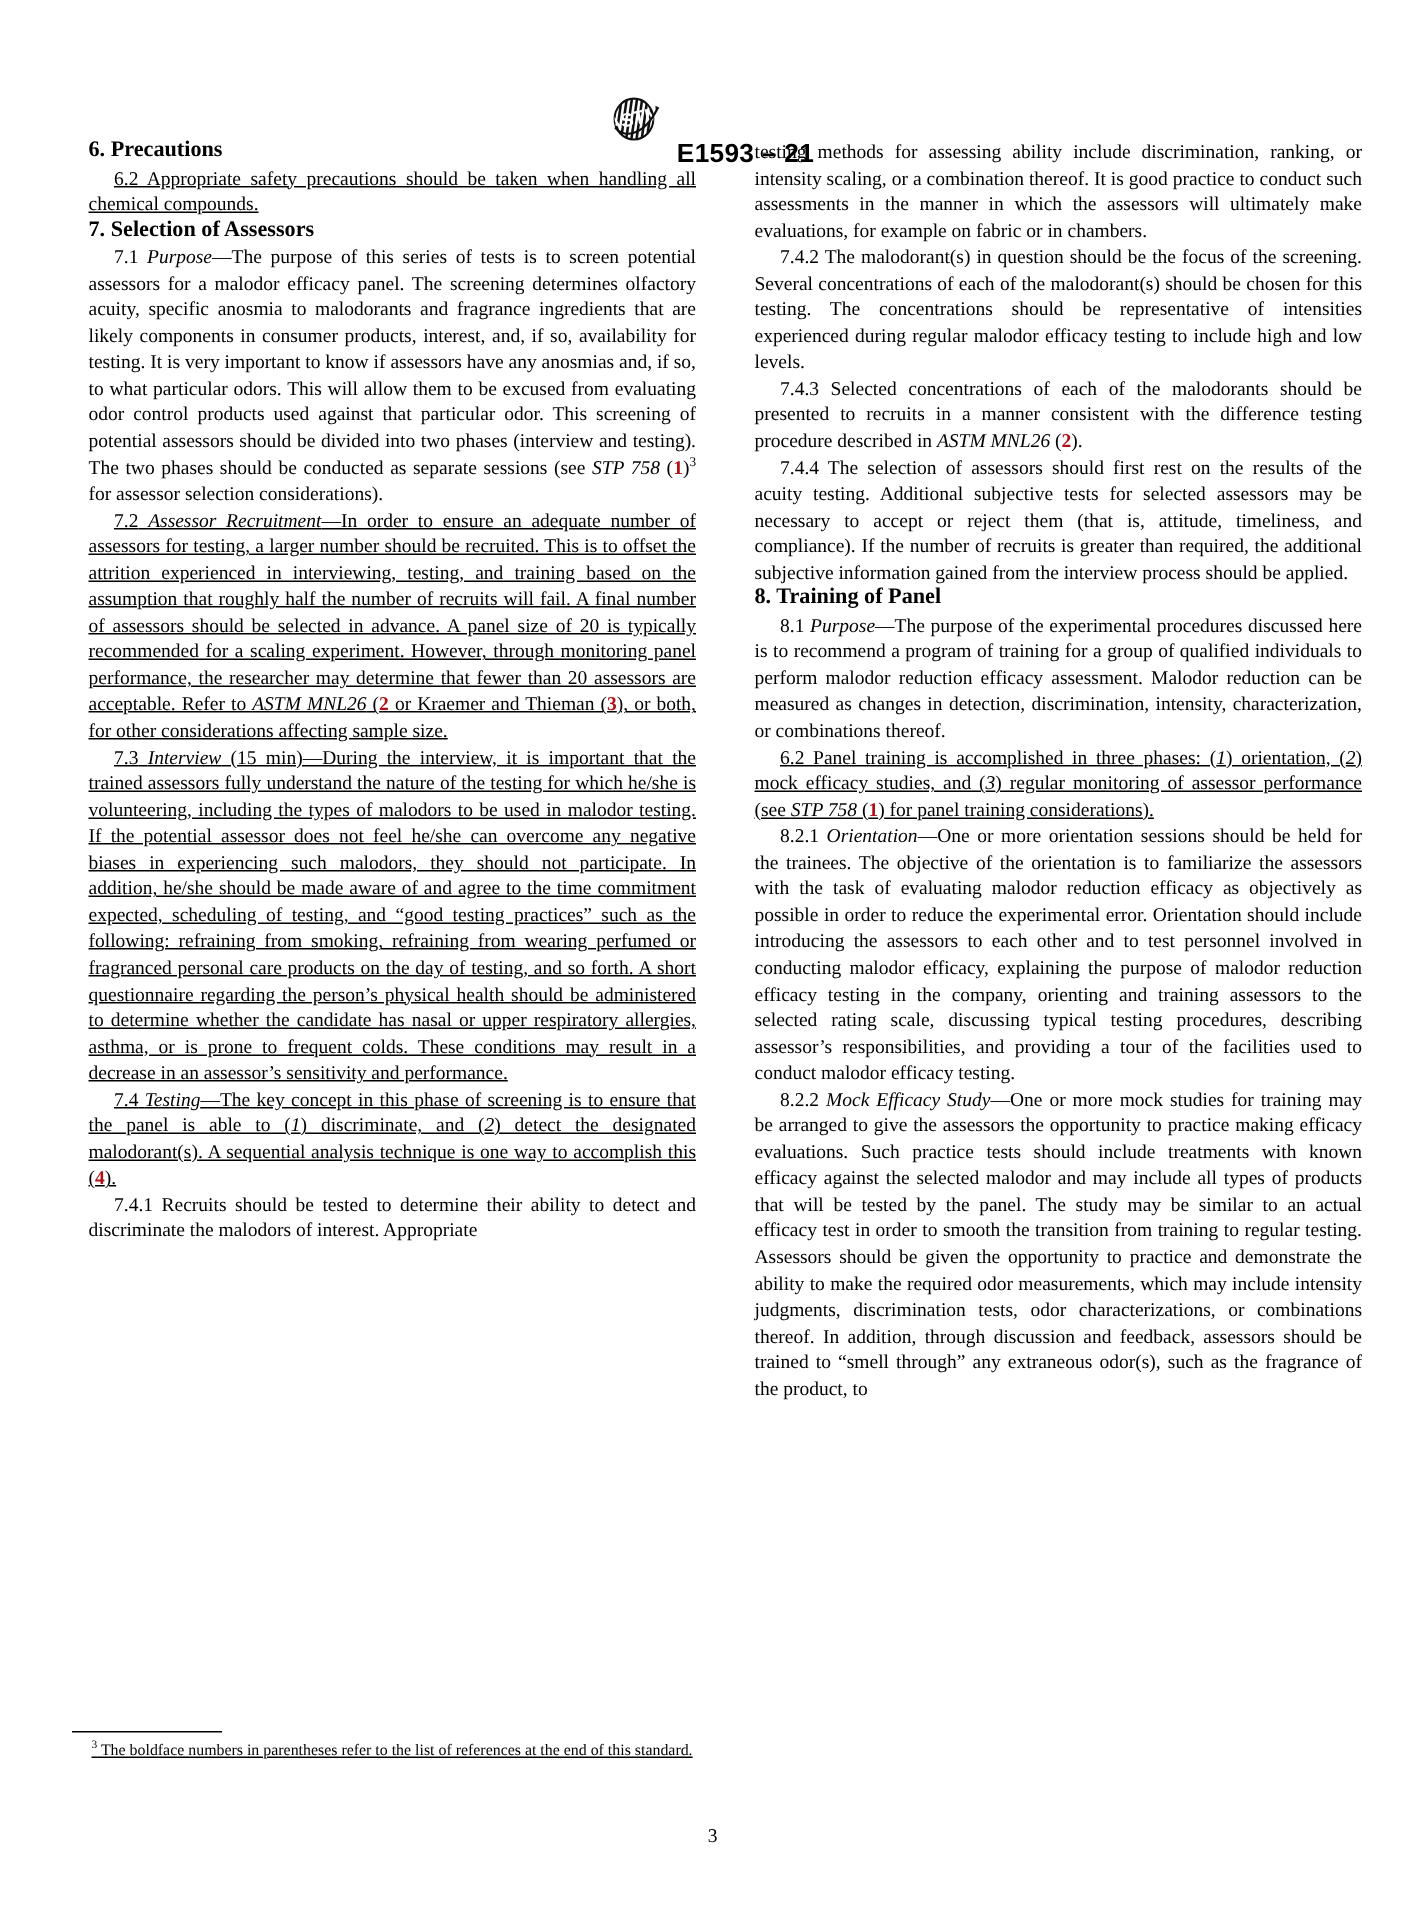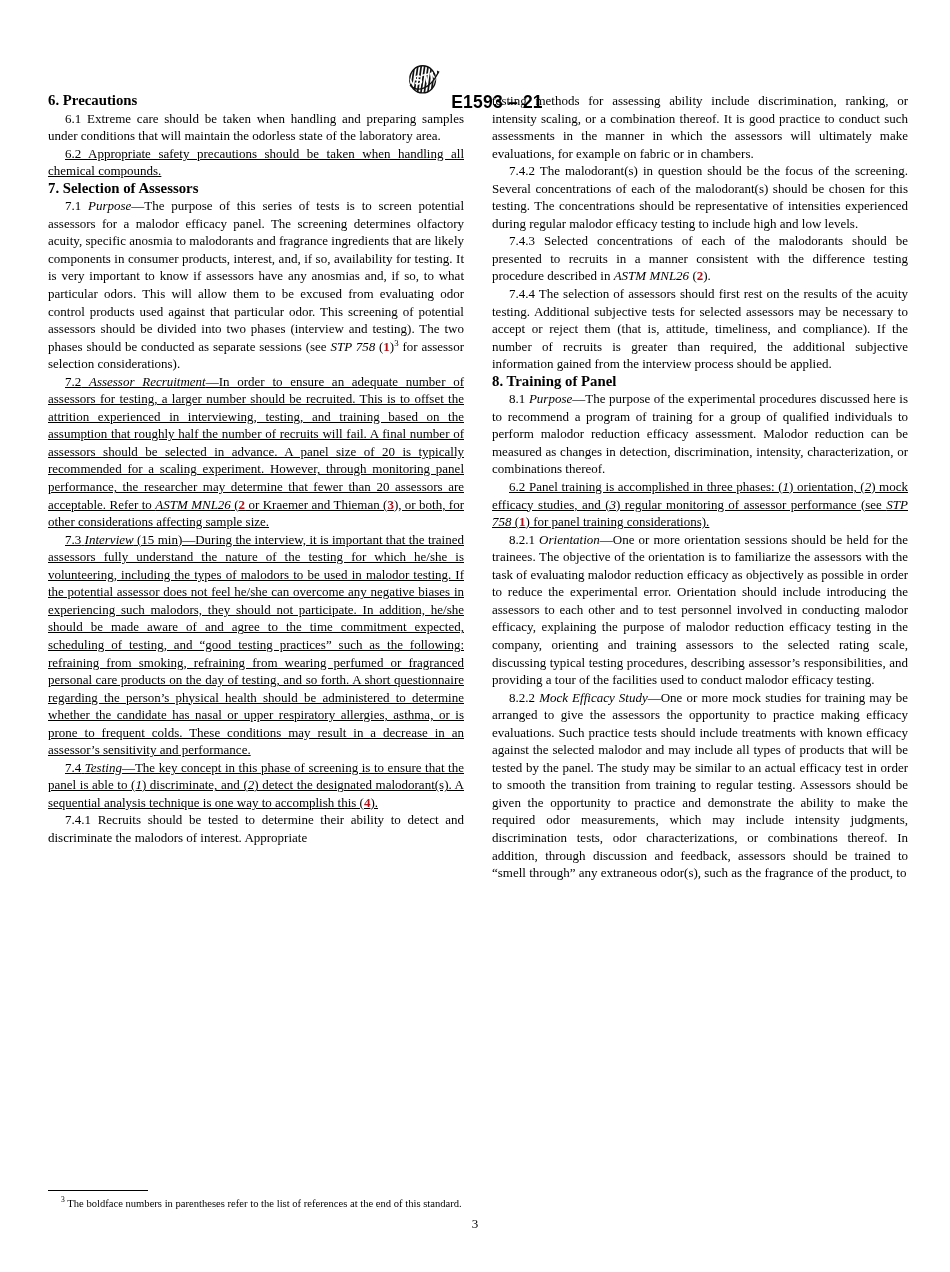--- a/index.html
+++ b/index.html
@@ -49,20 +49,21 @@
     top: 92px;
     left: 48px;
     width: 860px;
     height: 1100px;
     display: flex;
     gap: 28px;
   }
   .col {
     width: 416px;
     position: relative;
+    margin-left: 11px;
   }
   .col-left { }
   .col-right { }
 
   
   p.para {
     margin: 0 0 0 0;
     font-size: 13px;
     line-height: 17.55px;
     text-align: justify;
@@ -94,22 +95,23 @@
   sup.fnmark {
     font-size: 0.68em;
     vertical-align: super;
     line-height: 0;
   }
 
   
   .footnote-wrap {
     position: absolute;
     left: 48px;
-    top: 1190px;
+    top: 1154px;
     width: 416px;
+    text-decoration: underline;
   }
   .footnote-rule {
     width: 100px;
     height: 0;
     border-top: 1px solid #000;
     margin-bottom: 7px;
   }
   .footnote-text {
     font-size: 10.6px;
     line-height: 12.6px;
@@ -166,21 +168,20 @@
     </svg>
     <span class="header-title">E1593 – 21</span>
   </div>
 
   <div class="columns">
 
     <div class="col col-left">
 
       <h3 class="section">6.  Precautions</h3>
 
-      <p class="para gap-after-sec">6.1 Extreme care should be taken when handling and preparing samples under conditions that will maintain the odorless state of the laboratory area.</p>
 
       <p class="para gap-para">6.2 Appropriate safety precautions should be taken when handling all chemical compounds.</p>
 
       <h3 class="section gap-before-sec">7.  Selection of Assessors</h3>
 
       <p class="para gap-after-sec"><span>7.1</span> <i>Purpose</i><span>—The purpose of this series of tests is to screen potential assessors for a malodor efficacy panel. The screening determines olfactory acuity, specific anosmia to malodorants and fragrance ingredients that are likely components in consumer products, interest, and, if so, availability for testing. It is very important to know if assessors have any anosmias and, if so, to what particular odors. This will allow them to be excused from evaluating odor control products used against that particular odor. This screening of potential assessors should be divided into two phases (interview and testing). The two phases should be conducted as separate sessions (see </span><i>STP 758</i>
         (<span class="refnum">1</span>)<sup class="fnmark">3</sup><span> for assessor selection considerations).</span></p>
 
       <p class="para gap-para"><span>7.2</span> <i>Assessor Recruitment</i><span>—In order to ensure an adequate number of assessors for testing, a larger number should be recruited. This is to offset the attrition experienced in interviewing, testing, and training based on the assumption that roughly half the number of recruits will fail. A final number of assessors should be selected in advance. A panel size of 20 is typically recommended for a scaling experiment. However, through monitoring panel performance, the researcher may determine that fewer than 20 assessors are acceptable. Refer to </span><i>ASTM MNL26</i>
         (<span class="refnum">2</span><span> or Kraemer and Thieman (</span><span class="refnum">3</span><span>), or both, for other considerations affecting sample size.</span></p>

